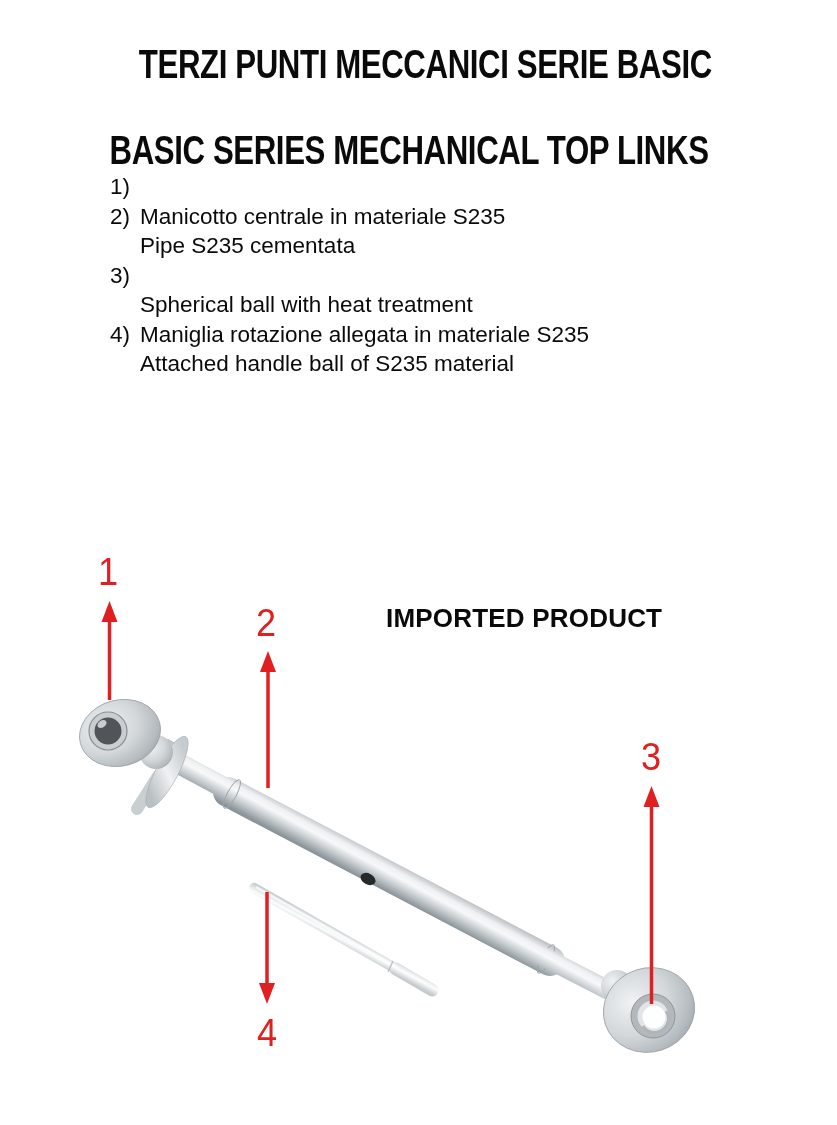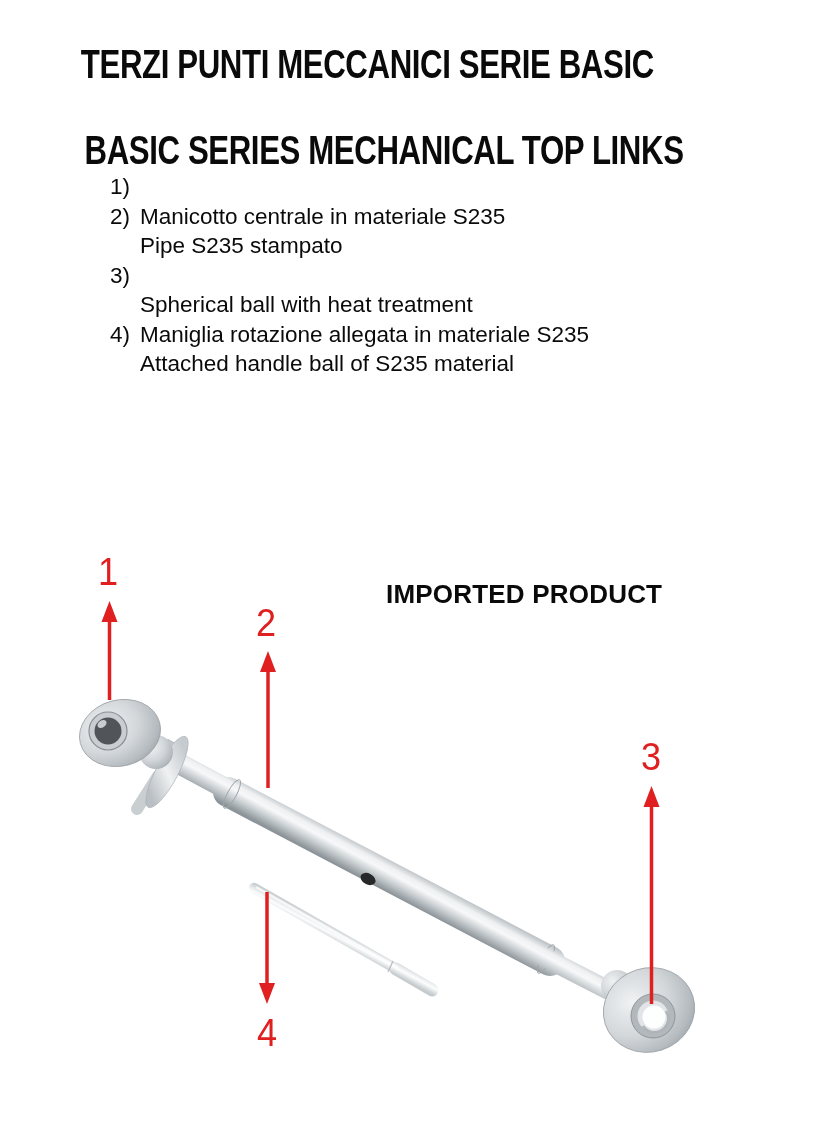--- a/index.html
+++ b/index.html
@@ -1,37 +1,37 @@
 <!DOCTYPE html>
 <html><head>
 <meta charset="utf-8">
 <style>
   html,body{margin:0;padding:0;background:#ffffff;}
   body{width:837px;height:1125px;position:relative;overflow:hidden;
        font-family:"Liberation Sans",sans-serif;color:#0a0a0a;}
   .canvas{position:absolute;inset:0;background:#ffffff;}
 
   
-  .title{position:absolute;left:0;width:777px;text-align:left;
+  .title{position:absolute;left:16px;width:777px;text-align:right;
          font-weight:700;font-size:40px;line-height:1;white-space:nowrap;
          letter-spacing:-0.5px;}
   .title span{display:inline-block;transform:scaleX(0.78);transform-origin:center;}
   .title.t1{top:44px;}
   .title.t2{top:102px;margin-top:28px;}
 
   
   .features{position:absolute;left:110px;top:172px;font-size:22.5px;line-height:29.5px;}
   .feat-item{display:block;}
   .feat-line{display:flex;}
   .feat-num{width:30px;flex:0 0 30px;}
   .feat-indent{width:30px;flex:0 0 30px;}
   .feat-text{white-space:nowrap;}
 
   
-  .imported{position:absolute;left:386px;top:579px;font-weight:700;font-size:26px;
+  .imported{position:absolute;left:386px;top:603px;font-weight:700;font-size:26px;
             white-space:nowrap;letter-spacing:0.2px;}
   .callout{position:absolute;color:#e02020;font-size:38px;line-height:1;
            transform:translate(-50%,-50%) scaleX(0.95);}
   .callout.c1{left:108px;top:572px;}
   .callout.c2{left:266px;top:623px;}
   .callout.c3{left:651px;top:757px;}
   .callout.c4{left:267px;top:1033px;}
 
   svg.diagram{position:absolute;left:0;top:0;width:837px;height:1125px;}
 </style>
@@ -55,21 +55,21 @@
       </div>
     </div>
 
     <div class="feat-item">
       <div class="feat-line">
         <span class="feat-num">2)</span>
         <span class="feat-text">Manicotto centrale in materiale S235</span>
       </div>
       <div class="feat-line">
         <span class="feat-indent"></span>
-        <span class="feat-text">Pipe S235 stampato</span>
+        <span class="feat-text">Pipe S235 cementata</span>
       </div>
     </div>
 
     <div class="feat-item">
       <div class="feat-line">
         <span class="feat-num">3)</span>
       </div>
       <div class="feat-line">
         <span class="feat-indent"></span>
         <span class="feat-text">Spherical ball with heat treatment</span>

